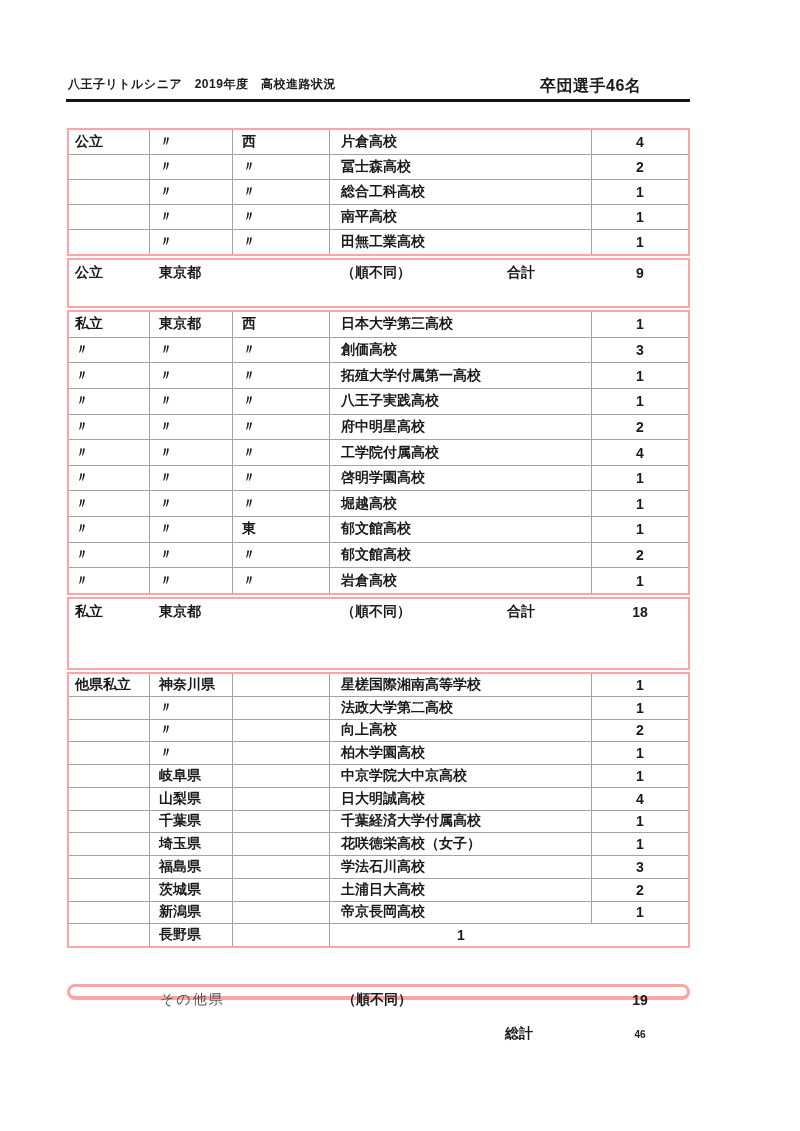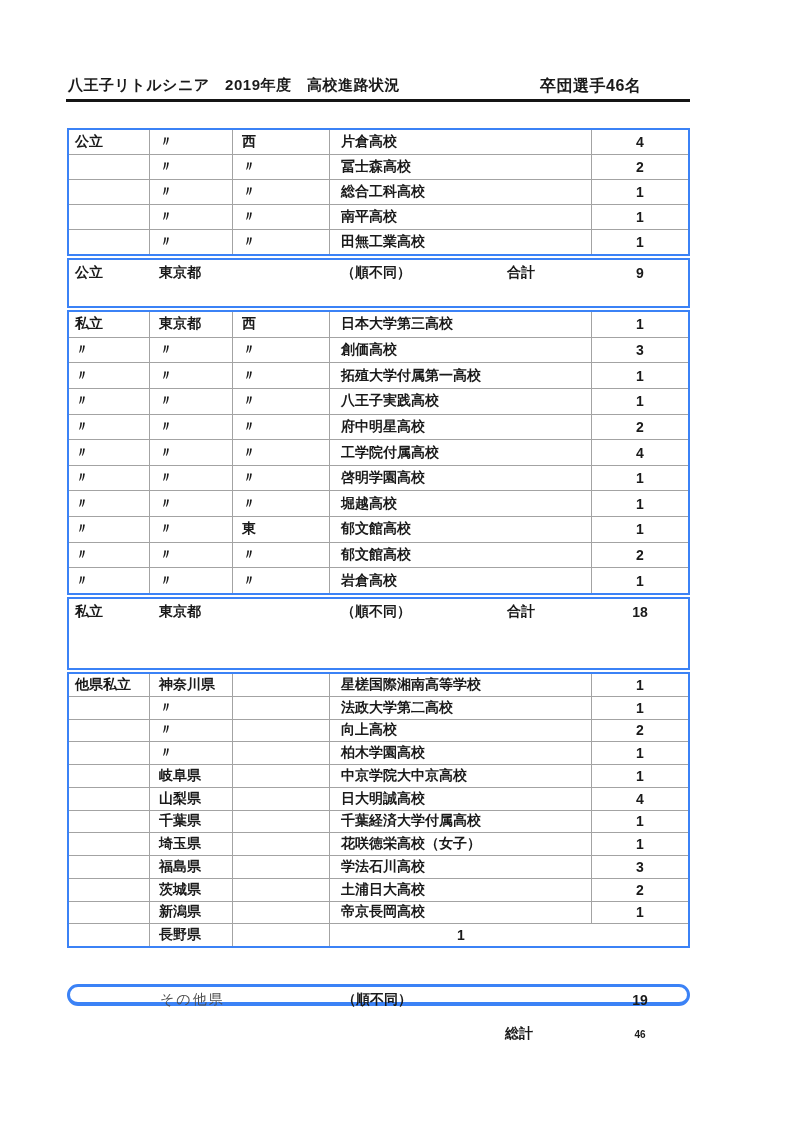--- a/index.html
+++ b/index.html
@@ -2,31 +2,31 @@
 <html><head>
 <meta charset="utf-8">
 <style>
   html,body{margin:0;padding:0;background:#ffffff;}
   .page{
     position:relative;width:800px;height:1131px;background:#fff;
     font-family:"Liberation Sans","DejaVu Sans",sans-serif;
     color:#1a1a1a;overflow:hidden;
   }
   
-  .hdr-title{position:absolute;left:68px;top:76px;font-size:15px;font-weight:700;letter-spacing:.5px;white-space:pre;}
+  .hdr-title{position:absolute;left:68px;top:76px;font-size:12px;font-weight:700;letter-spacing:.5px;white-space:pre;}
   .hdr-right{position:absolute;left:540px;top:76px;font-size:16px;font-weight:700;letter-spacing:.5px;}
   .hdr-rule{position:absolute;left:66px;top:99px;width:624px;height:3px;background:#151515;}
   
-  .box{position:absolute;left:67px;width:623px;border:2px solid #3b82f6;box-sizing:border-box;background:#fff;}
+  .box{position:absolute;left:67px;width:623px;border:2px solid #fca5a5;box-sizing:border-box;background:#fff;}
   #secA{top:128px;height:128px;}
   #sumA{top:258px;height:50px;}
   #secB{top:310px;height:285px;}
   #sumB{top:597px;height:73px;}
   #secC{top:672px;height:276px;}
-  #sumC{top:984px;height:22px;border-width:3px;border-bottom-width:4px;border-radius:15px;}
+  #sumC{top:984px;height:16px;border-width:3px;border-bottom-width:4px;border-radius:15px;}
   .rows{display:flex;flex-direction:column;}
   .row{flex:1;display:grid;grid-template-columns:81px 83px 97px 262px 1fr;}
   .row + .row{border-top:1px solid #a3a3a3;}
   .c{display:flex;align-items:center;font-size:14px;font-weight:700;overflow:hidden;white-space:nowrap;}
   .row .c{border-right:1px solid #a3a3a3;}
   .row .c:last-child{border-right:none;}
   .c1{padding-left:6px;}
   .c2,.c3{padding-left:9px;}
   .c4{padding-left:11px;}
   .c5{justify-content:center;padding-left:0;}

